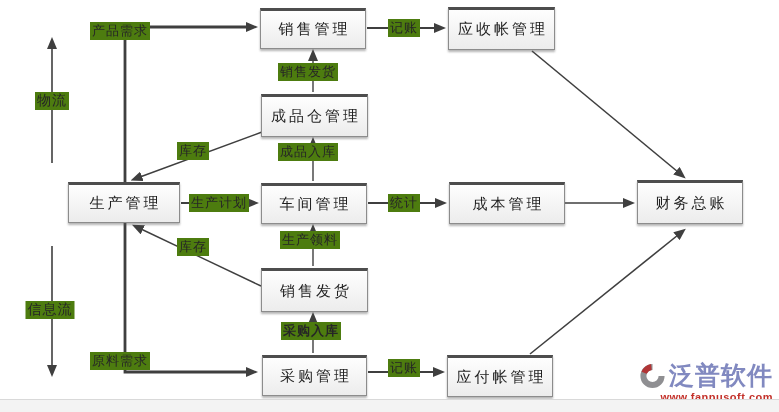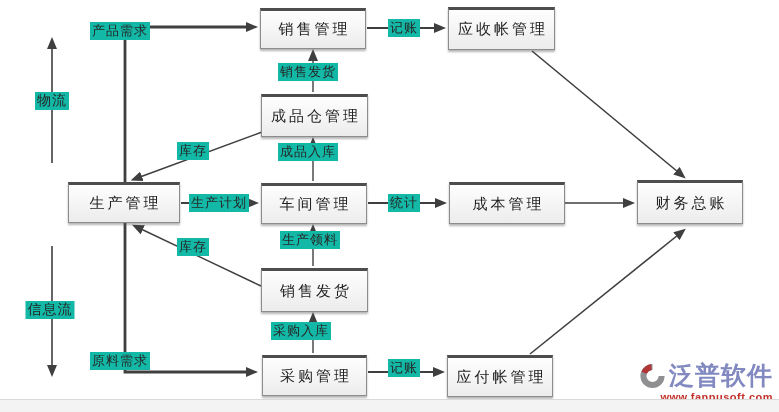--- a/index.html
+++ b/index.html
@@ -12,21 +12,21 @@
     position:absolute;box-sizing:border-box;
     display:flex;align-items:center;justify-content:center;
     background:linear-gradient(180deg,#fefefe 0%,#ececec 100%);
     border:1px solid #8c8c8c;border-top:3px solid #4d4d4d;
     box-shadow:0 2px 2px rgba(90,90,90,.45);
     font-size:15px;color:#1f1f1f;letter-spacing:3px;text-indent:3px;
     white-space:nowrap;
   }
   .elabel{
     position:absolute;transform:translate(-50%,-50%);
-    background:#14b8a6;padding:0 2px;
+    background:#4d7c0f;padding:0 2px;
     font-size:13px;color:#262626;letter-spacing:1px;white-space:nowrap;
   }
   .axislabel{font-size:14px;}
   .footer{
     position:absolute;left:0;right:0;bottom:0;height:12px;
     background:#f3f3f3;border-top:1px solid #d9d9d9;
   }
   .logo{
     position:absolute;right:6px;bottom:9px;
     display:flex;flex-direction:column;align-items:flex-end;line-height:1;
@@ -100,21 +100,21 @@
 
   <div class="elabel" style="left:120px;top:31px;">产品需求</div>
   <div class="elabel" style="left:308px;top:72px;">销售发货</div>
   <div class="elabel" style="left:193px;top:151px;">库存</div>
   <div class="elabel" style="left:308px;top:152px;">成品入库</div>
   <div class="elabel" style="left:219px;top:203px;">生产计划</div>
   <div class="elabel" style="left:404px;top:28px;">记账</div>
   <div class="elabel" style="left:404px;top:203px;">统计</div>
   <div class="elabel" style="left:310px;top:240px;">生产领料</div>
   <div class="elabel" style="left:193px;top:247px;">库存</div>
-  <div class="elabel" style="left:301px;top:331px;">采购入库</div>
+  <div class="elabel" style="left:311px;top:331px;font-weight:bold;">采购入库</div>
   <div class="elabel" style="left:120px;top:361px;">原料需求</div>
   <div class="elabel" style="left:404px;top:368px;">记账</div>
 
   <div class="elabel axislabel" style="left:52px;top:101px;">物流</div>
   <div class="elabel axislabel" style="left:50px;top:310px;">信息流</div>
 
   <div class="logo">
     <div class="logo-row">
       <span style="display:inline-block;width:29px;height:29px;">
         <svg viewBox="0 0 30 30" width="29" height="29">

